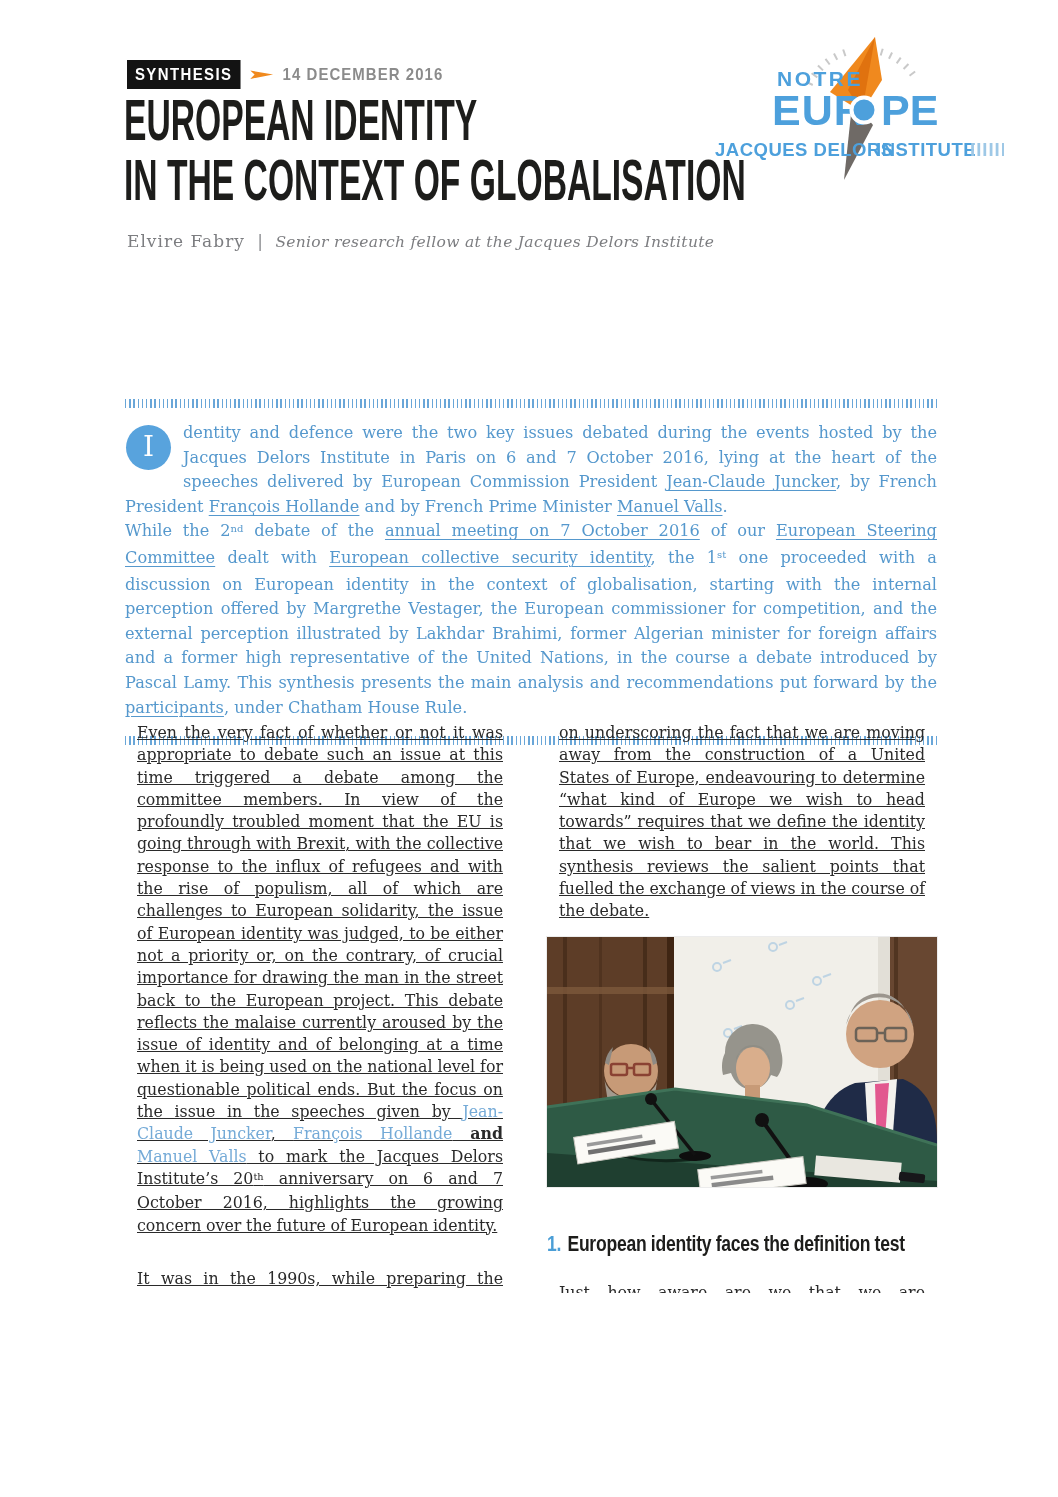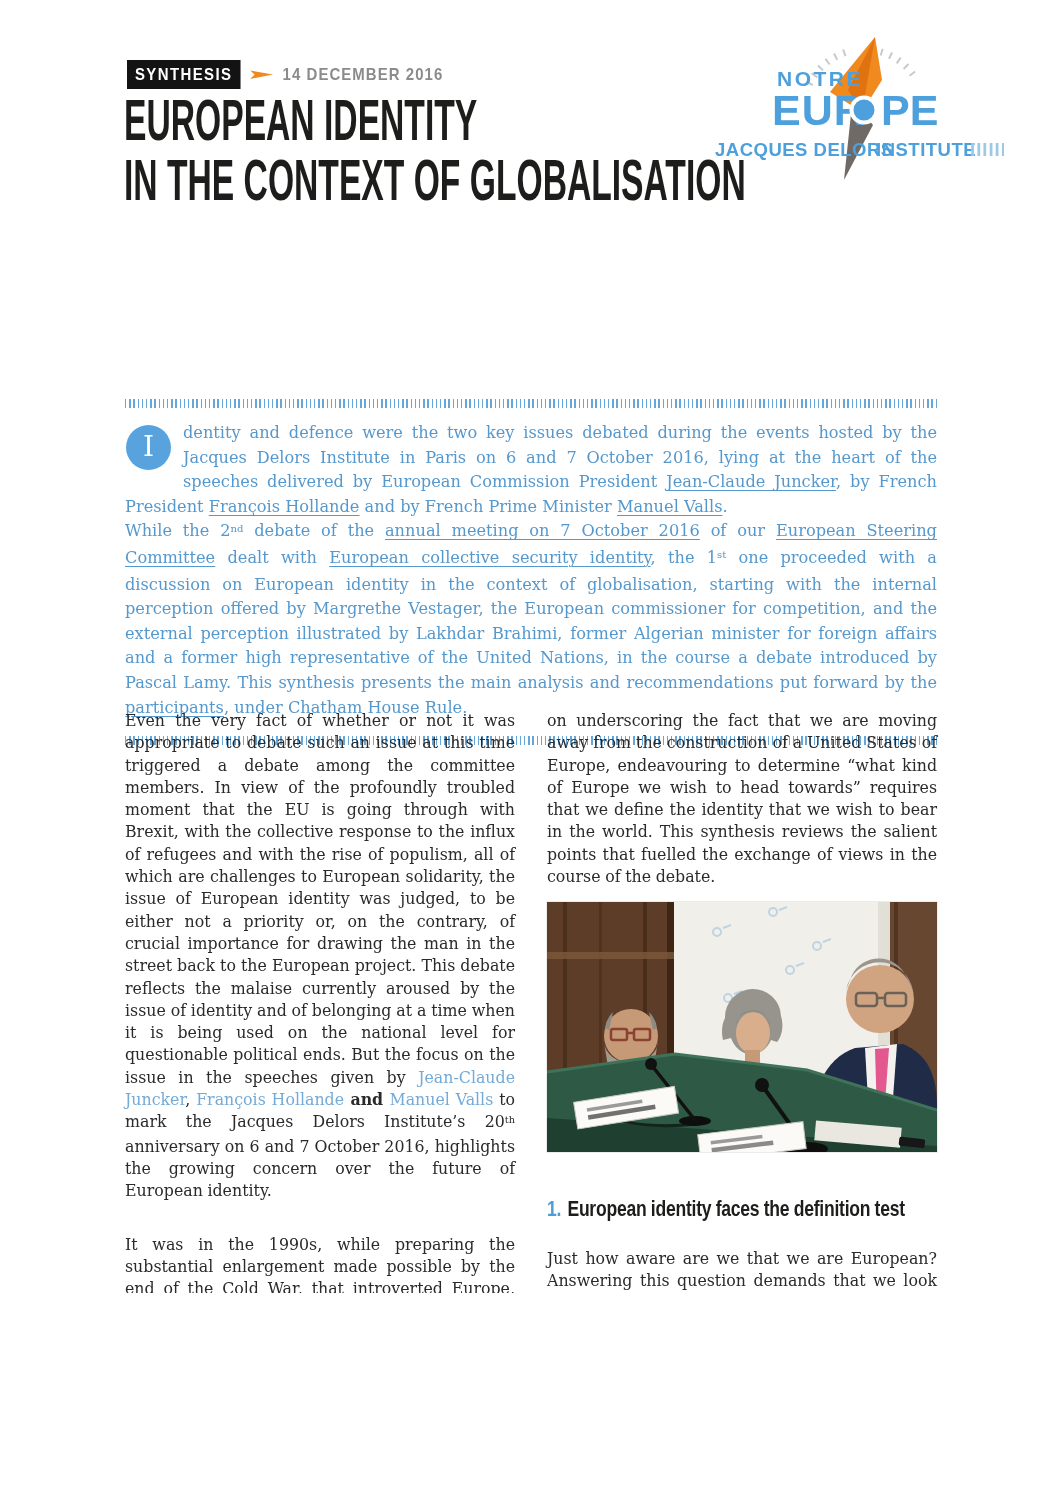--- a/index.html
+++ b/index.html
@@ -36,21 +36,21 @@
   .dropcap{
     float:left;width:45px;height:45px;border-radius:50%;background:#58a3dd;color:#fff;
     font-size:28px;display:flex;align-items:center;justify-content:center;
     margin:4px 12px 2px 1px;
   }
   .lnk-u{color:#5598cd;text-decoration:underline;text-decoration-thickness:1px;text-underline-offset:3px;cursor:pointer;}
   .sup{font-size:62%;position:relative;top:-.45em;}
   
   .cols{position:absolute;left:125px;top:710px;width:812px;display:flex;gap:32px;}
   .col{width:390px;color:#2a2a2a;font-size:15.8px;line-height:22.3px;text-align:justify;word-spacing:-.4px;}
-  .col p{margin:0;}
+  .col p{margin:12px;text-decoration:underline;}
   .col .gap{margin-top:31px;}
   .lnk{color:#74aad7;cursor:pointer;}
   .bold{font-weight:bold;}
   figure.photo{margin:14px 0 0 0;width:390px;height:250px;box-shadow:0 0 0 1px #ececec;}
   figure.photo svg{display:block;}
   .sec-h{
     margin:46px 0 0 0;font-family:"Liberation Sans",sans-serif;font-weight:bold;
     font-size:22.5px;letter-spacing:-.3px;transform:scaleX(.78);transform-origin:left center;
     white-space:nowrap;color:#1d1d1b;
   }
@@ -75,20 +75,25 @@
         </svg>
     </span>
     <span class="date">14 DECEMBER 2016</span>
   </div>
 
   <h1 class="title">
     <span>EUROPEAN IDENTITY</span>
     <span>IN THE CONTEXT OF GLOBALISATION</span>
   </h1>
 
+  <div class="author">
+    <span class="name">Elvire Fabry</span>
+    <span class="pipe">|</span>
+    <span class="role">Senior research fellow at the Jacques Delors Institute</span>
+  </div>
 
   <div class="logo">
     <svg width="292" height="152" viewBox="0 0 292 152" font-family="Liberation Sans, sans-serif">
 
       <g stroke="#c9c9c9" stroke-width="2">
         <line x1="152" y1="14" x2="152" y2="21" transform="rotate(-64 152 78)"></line>
         <line x1="152" y1="14" x2="152" y2="21" transform="rotate(-55 152 78)"></line>
         <line x1="152" y1="14" x2="152" y2="21" transform="rotate(-46 152 78)"></line>
         <line x1="152" y1="14" x2="152" y2="21" transform="rotate(-37 152 78)"></line>
         <line x1="152" y1="14" x2="152" y2="21" transform="rotate(-28 152 78)"></line>

